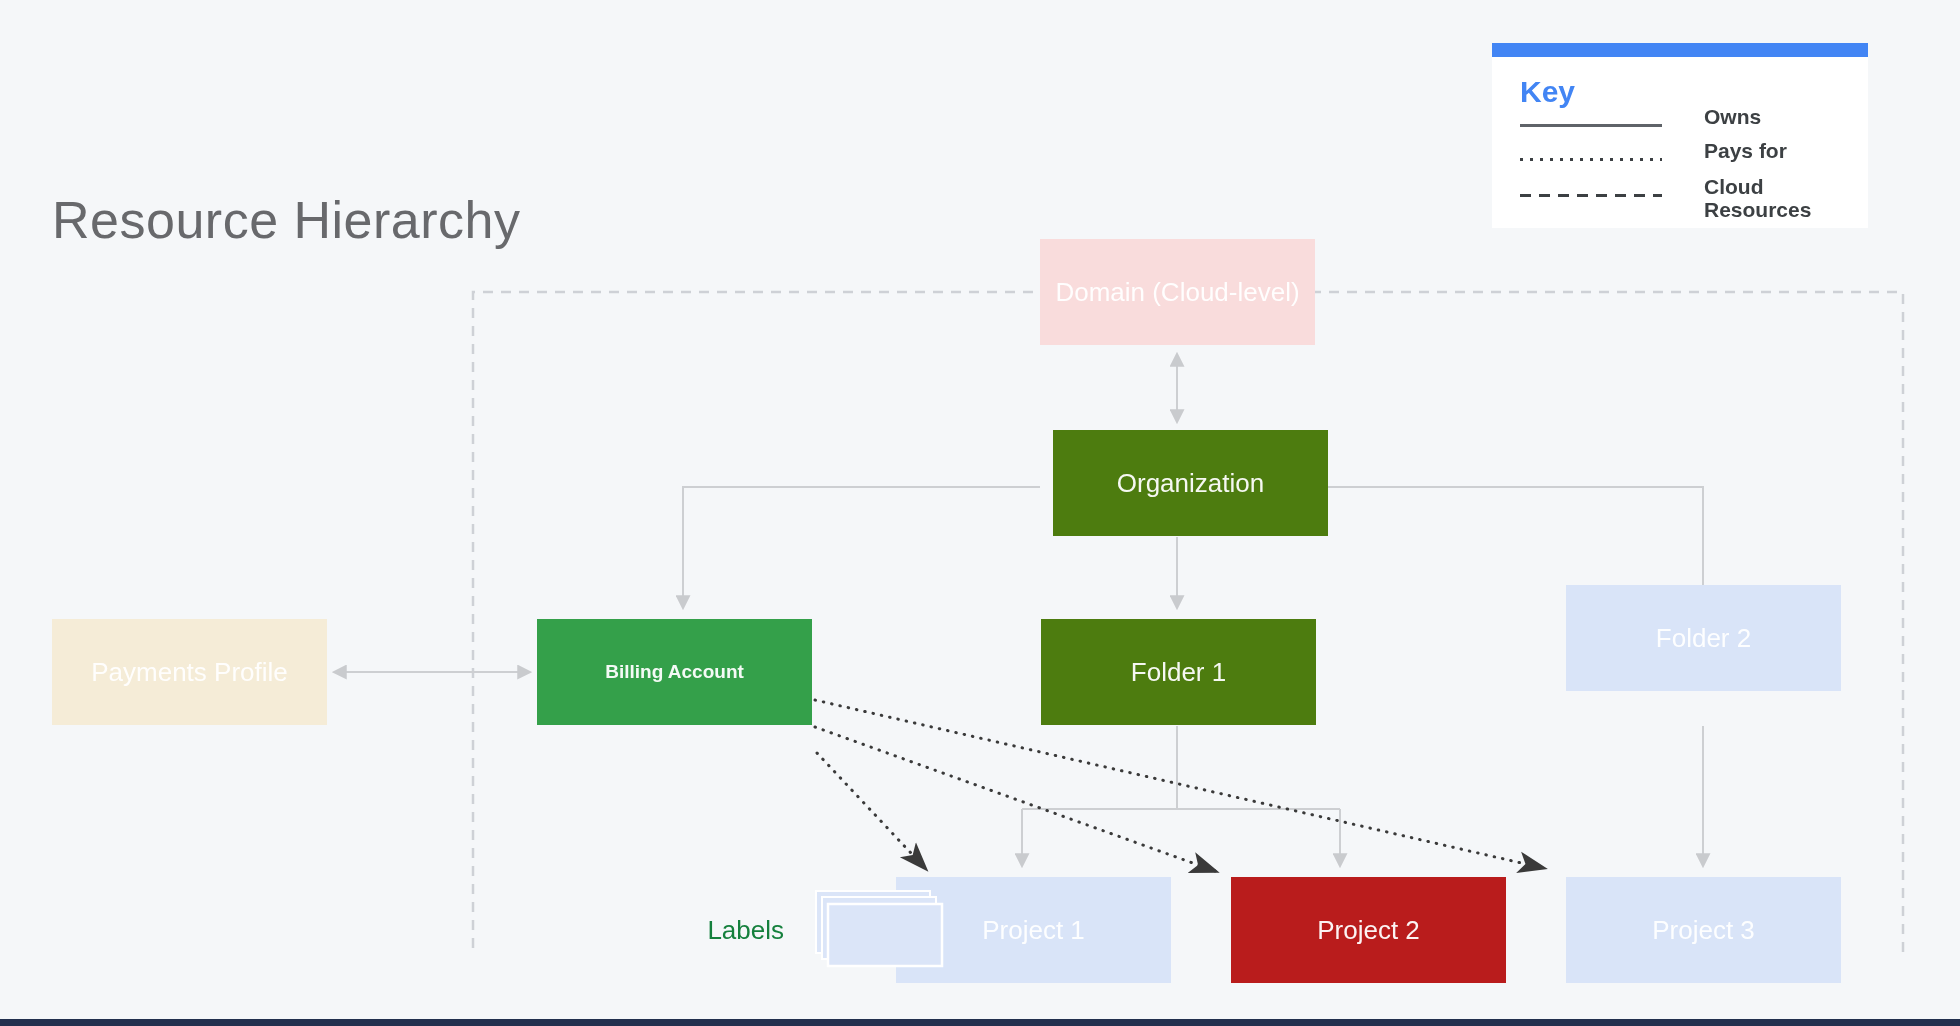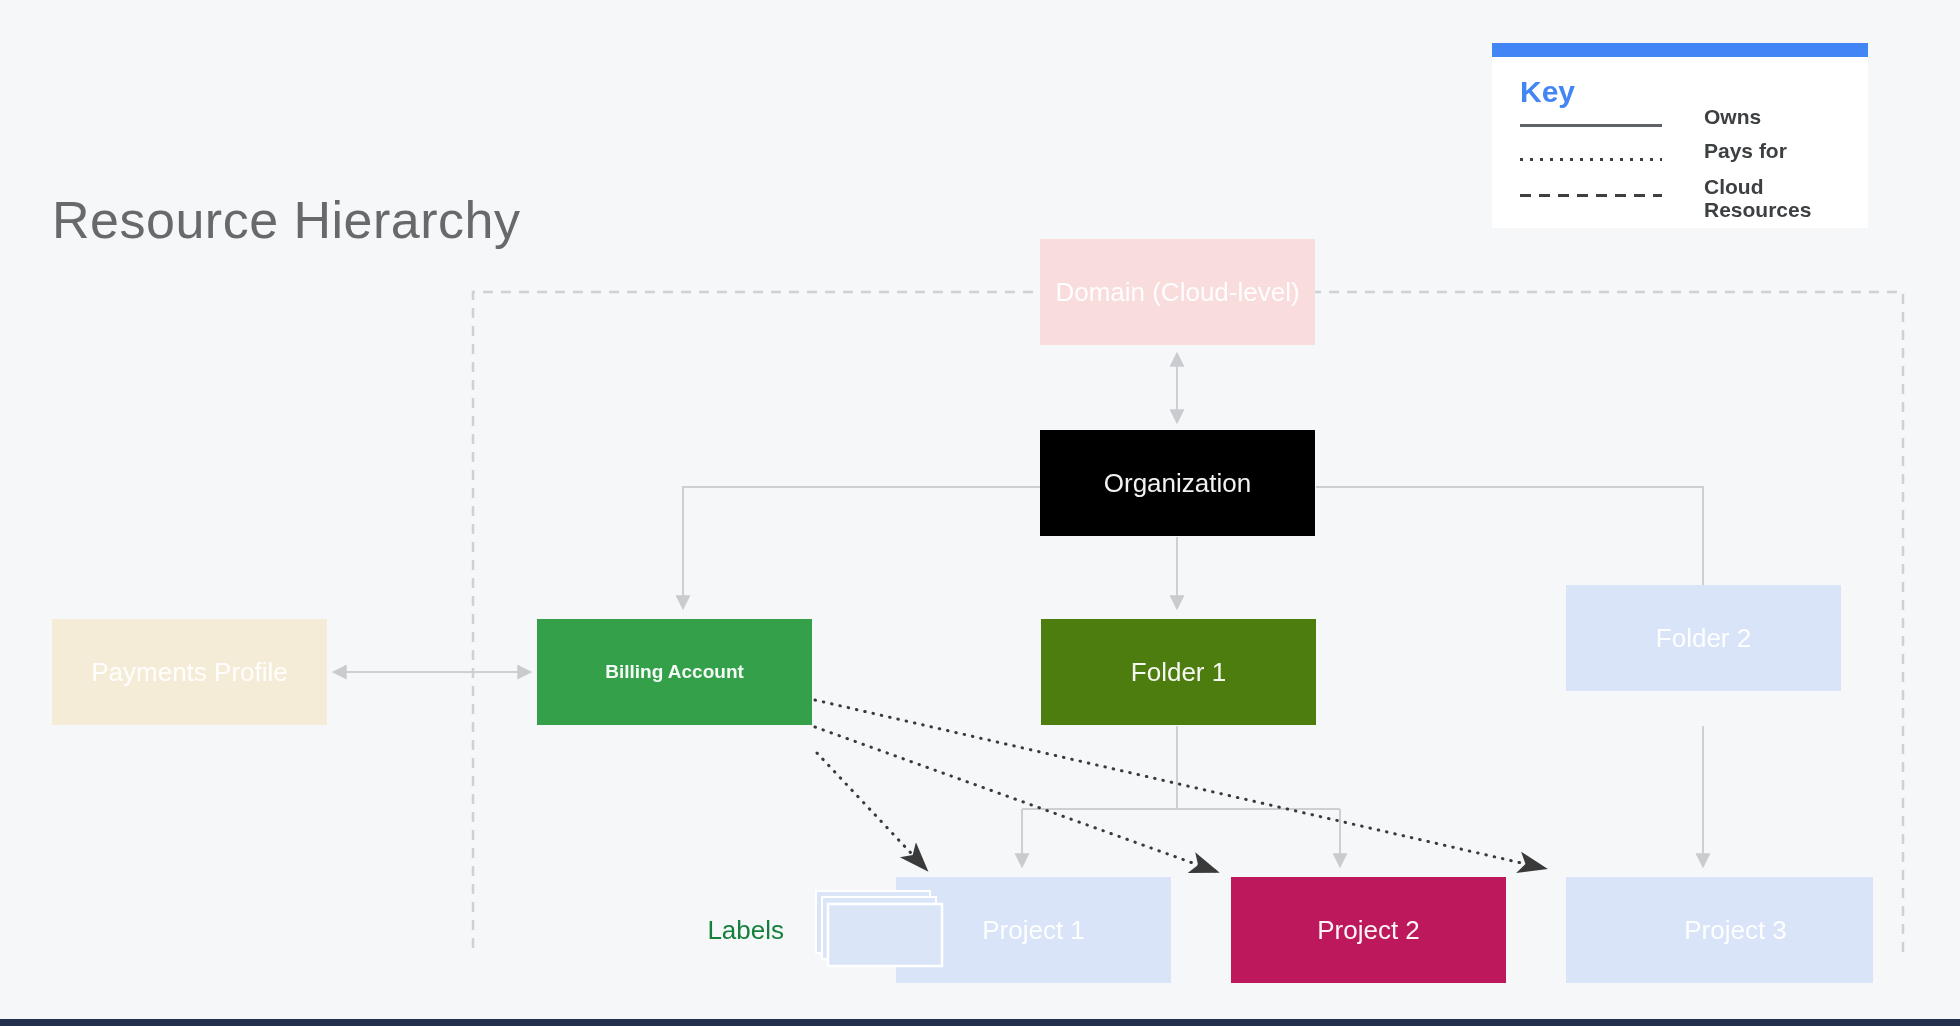--- a/index.html
+++ b/index.html
@@ -98,28 +98,28 @@
     <div id="key-heading" style="color: rgb(66, 133, 244);">Key</div>
     <div id="key-sample-0" class="key-sample solid"></div>
     <div id="key-sample-1" class="key-sample dotted"></div>
     <div id="key-sample-2" class="key-sample dashed"></div>
     <div id="key-label-0" class="key-label">Owns</div>
     <div id="key-label-1" class="key-label">Pays for</div>
     <div id="key-label-2" class="key-label">Cloud Resources</div>
   </div>
 
   <div class="node" id="node-domain" style="background: rgb(249, 220, 220);">Domain (Cloud-level)</div>
-  <div class="node" id="node-organization" style="background: #000000;">Organization</div>
+  <div class="node" id="node-organization" style="background: #4d7c0f; margin-left: 13px;">Organization</div>
   <div class="node" id="node-payments" style="background: rgb(245, 236, 215);">Payments Profile</div>
   <div class="node" id="node-billing" style="background: rgb(52, 160, 74);">Billing Account</div>
   <div class="node" id="node-folder1" style="background: #4d7c0f;">Folder 1</div>
   <div class="node" id="node-folder2" style="background: rgb(217, 228, 248);">Folder 2</div>
   <div class="node" id="node-project1" style="background: rgb(217, 228, 248);">Project 1</div>
-  <div class="node" id="node-project2" style="background: #be185d;">Project 2</div>
-  <div class="node" id="node-project3" style="background: rgb(217, 228, 248); padding-left: 32px;">Project 3</div>
+  <div class="node" id="node-project2" style="background: #b91c1c;">Project 2</div>
+  <div class="node" id="node-project3" style="background: rgb(217, 228, 248);">Project 3</div>
 
   <div id="labels-caption">Labels</div>
 
   <svg id="svg-over" class="overlay" width="1960" height="1026" viewBox="0 0 1960 1026">
     <defs>
       <marker id="arrow-black" viewBox="0 0 12 10" refX="10" refY="5" markerWidth="10" markerHeight="8.4" orient="auto">
         <path d="M0,0.6 L12,5 L0,9.4 L2.8,5 Z" fill="#3a3a3a"></path>
       </marker>
     </defs>
     <g stroke="#3a3a3a" stroke-width="3" stroke-linecap="round" stroke-dasharray="0.5 8" fill="none">

